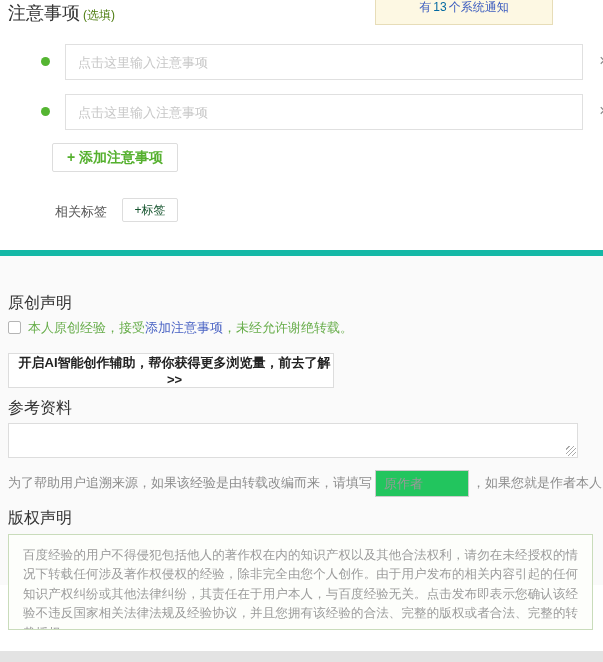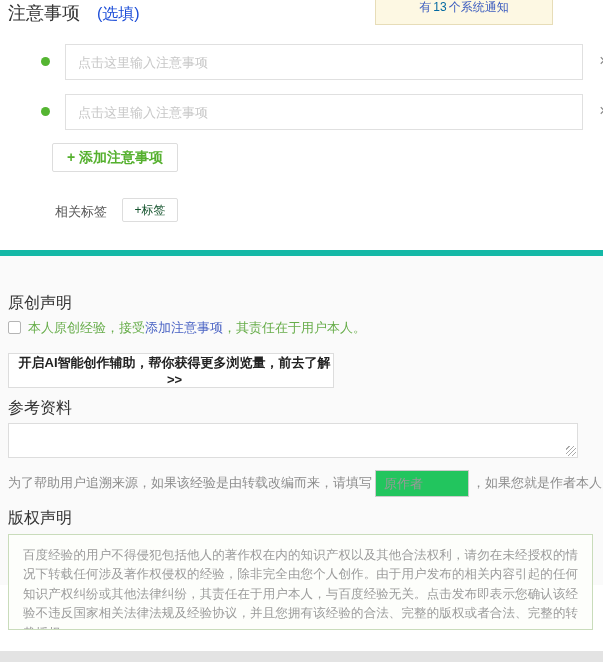--- a/index.html
+++ b/index.html
@@ -6,21 +6,21 @@
   html,body { width:603px; height:662px; }
   body {
     font-family:"Liberation Sans","DejaVu Sans",sans-serif;
     background:#ffffff; color:#333; overflow:hidden; position:relative;
   }
   .page { position:relative; width:603px; height:662px; background:#fff; }
 
   
   .notes-section { position:absolute; left:0; top:0; width:603px; height:250px; background:#fff; }
   .notes-title { position:absolute; left:8px; top:1px; font-size:18px; color:#333; }
-  .notes-title-suffix { font-size:16px; color:#1d4ed8; margin-left:17px; }
+  .notes-title-suffix { font-size:12px; color:#4d7c0f; margin-left:3px; }
   .notif-box {
     position:absolute; left:375px; top:-10px; width:178px; height:35px;
     background:#fdf8e3; border:1px solid #e7ddb8;
     display:flex; align-items:flex-end; justify-content:center; padding-bottom:8px;
     font-size:12px; cursor:pointer;
   }
   .notif-box .blue { color:#3a5bbf; }
   .notif-box .count { color:#0369a1; font-weight:normal; margin:0 2px; }
 
   .note-row { position:absolute; left:13px; width:496px; height:36px; }
@@ -142,21 +142,21 @@
       <span class="tags-label">相关标签</span>
       <button class="add-tag-btn">+标签</button>
     </div>
   </div>
 
   <div class="lower-section">
 
     <div class="sec-title t-original">原创声明</div>
 
     <div class="orig-row">
-      <span class="orig-checkbox"></span><span class="orig-green">本人原创经验，接受</span><span class="orig-link">添加注意事项</span><span class="orig-green">，其责任在于用户本人。</span>
+      <span class="orig-checkbox"></span><span class="orig-green">本人原创经验，接受</span><span class="orig-link">添加注意事项</span><span class="orig-green">，未经允许谢绝转载。</span>
     </div>
 
     <button class="ai-btn">开启AI智能创作辅助，帮你获得更多浏览量，前去了解&gt;&gt;</button>
 
     <div class="sec-title t-reference">参考资料</div>
 
     <textarea class="ref-textarea" value="" style=""></textarea>
     <span class="resize-grip"></span>
 
     <div class="source-row">

